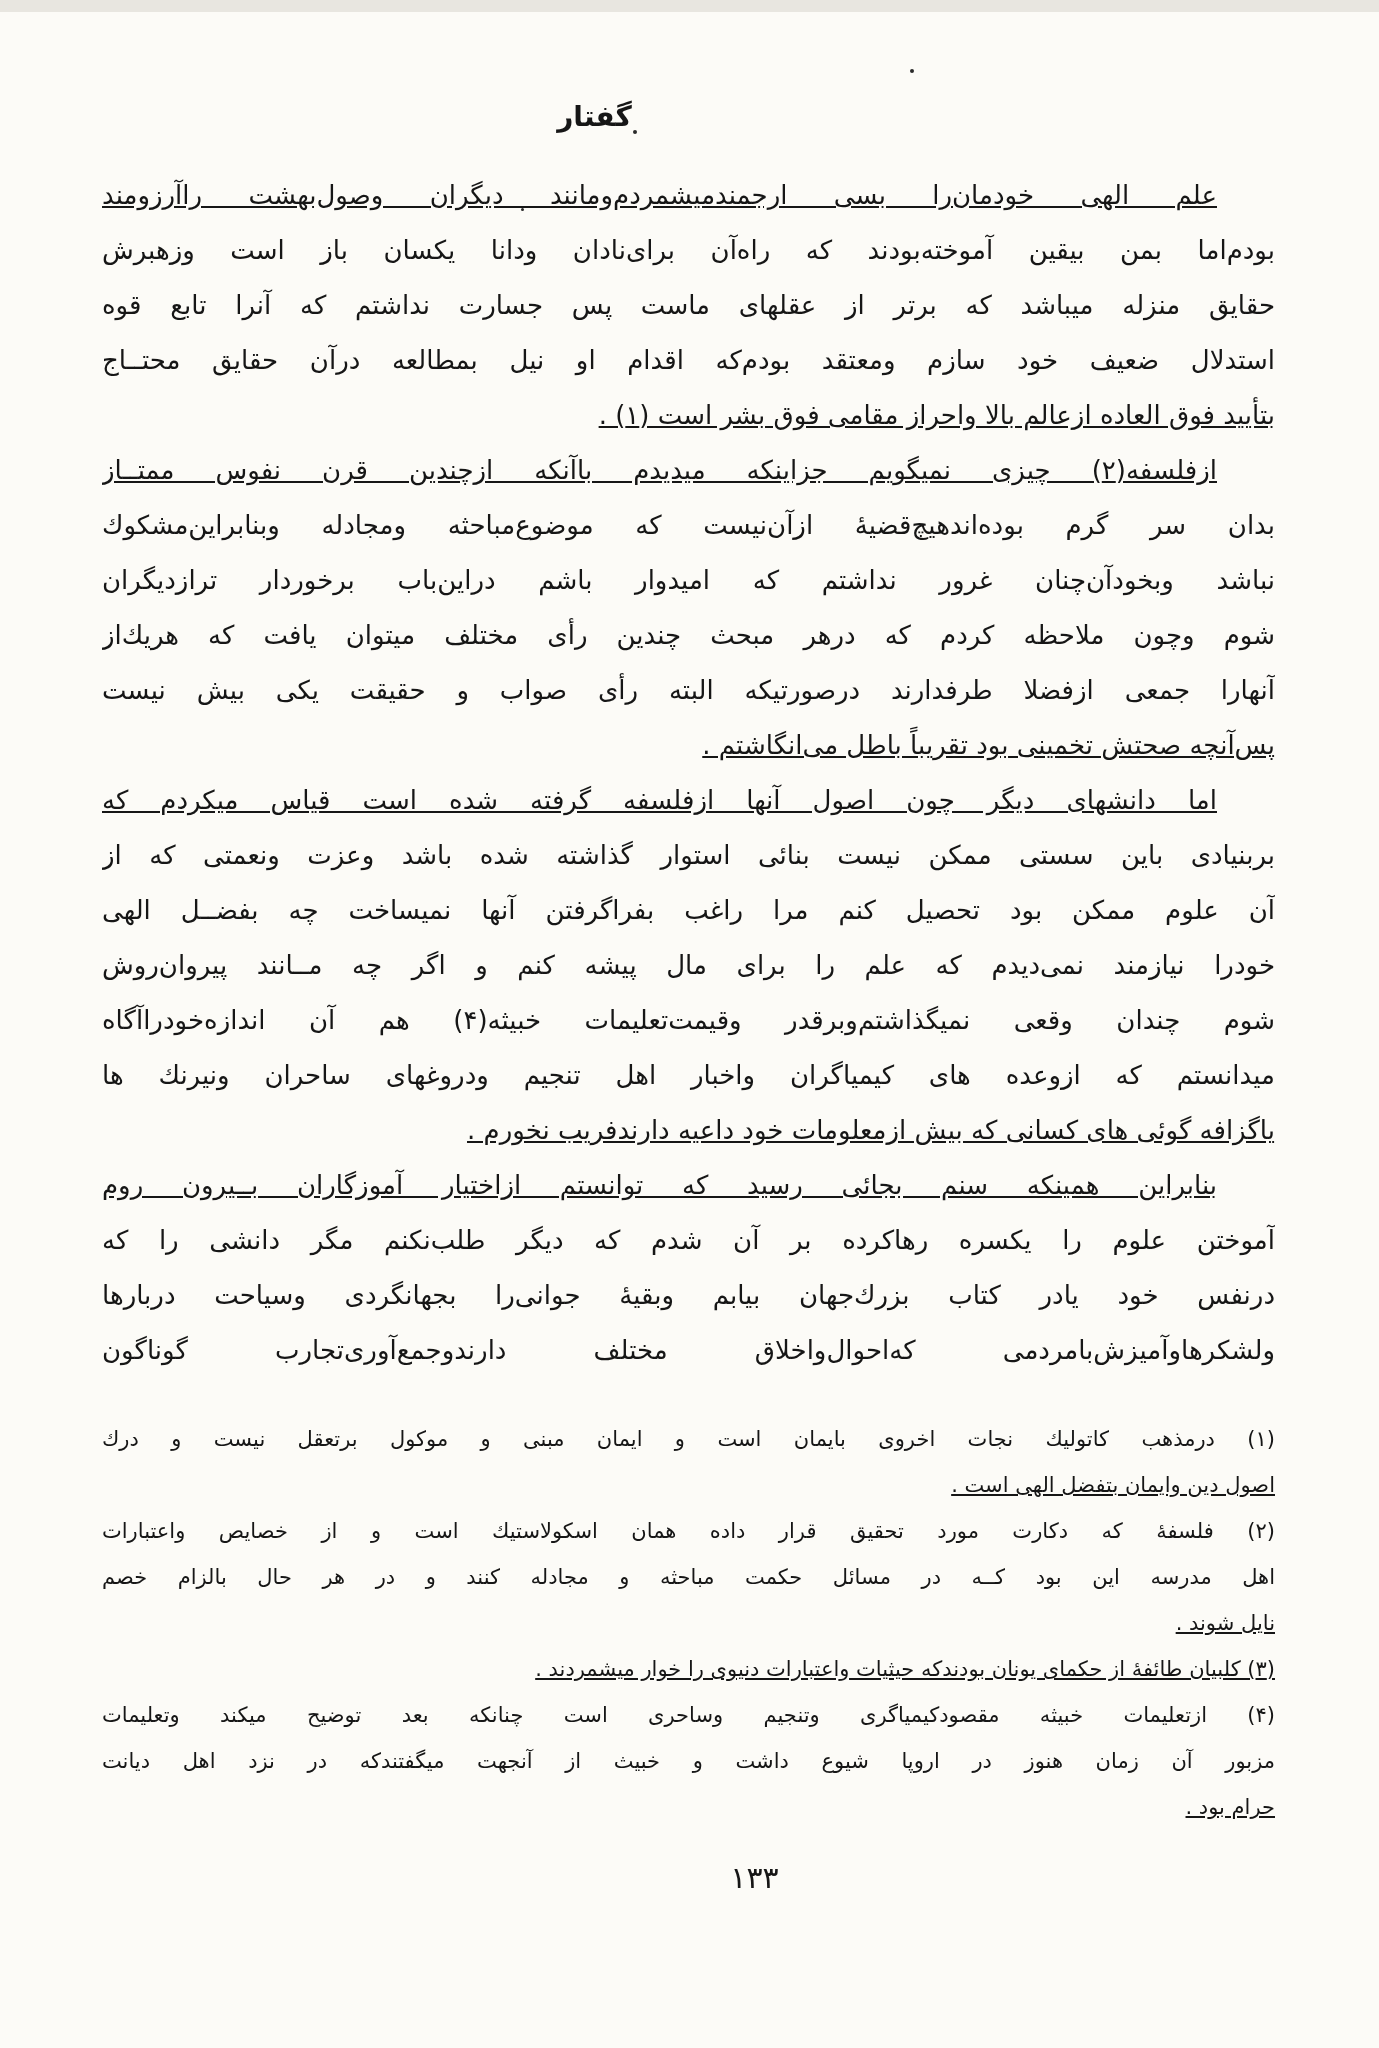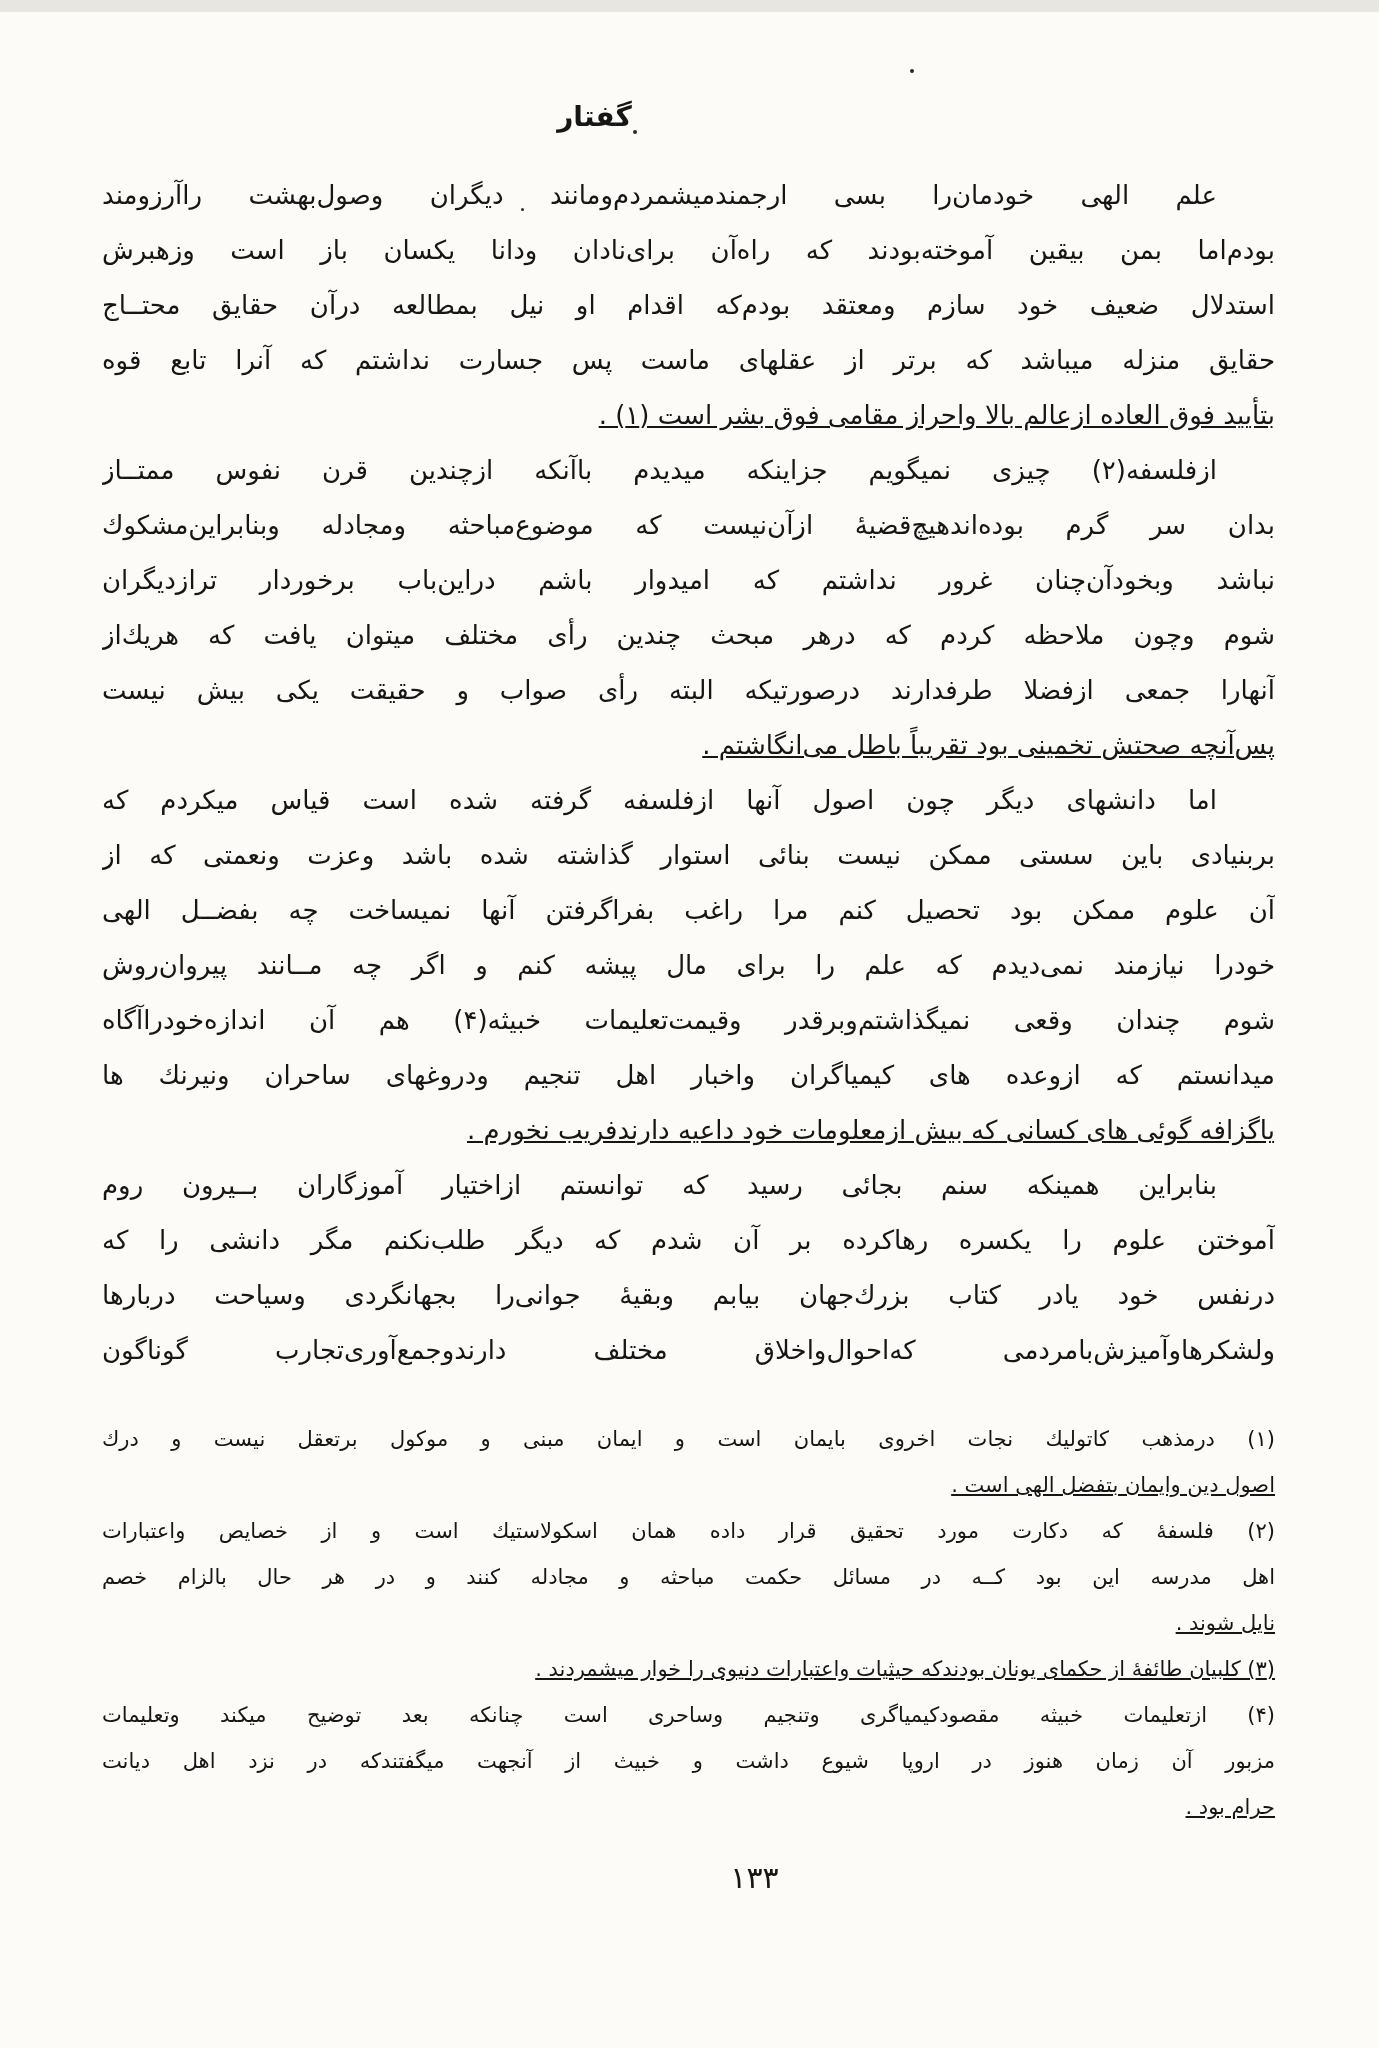--- a/index.html
+++ b/index.html
@@ -38,21 +38,21 @@
   .bline {
     height: 55px;
     line-height: 55px;
     font-size: 26px;
     white-space: nowrap;
     text-align: justify;
     text-align-last: justify;
     overflow: hidden;
   }
   .bline.jfy { white-space: normal; }
-  .pstart { padding-right: 58px; }
+  .pstart { padding-right: 58px; text-decoration: underline; }
   .pend {
     text-align: right;
     text-align-last: right;
     text-decoration: underline;
   }
   .footnotes {
     position: absolute;
     top: 1404px;
     right: 104px;
     left: 102px;
@@ -93,22 +93,22 @@
 
   <div class="page-title">گفتار</div>
 
   <div class="speck" style="top:57px; right:465px; width:4px; height:4px;"></div>
   <div class="speck" style="top:118px; right:742px; width:4px; height:4px;"></div>
   <div class="speck" style="top:196px; right:855px; width:3px; height:3px;"></div>
 
   <div class="body-text">
     <div class="bline jfy pstart">علم الهی خودمان‌را بسی ارجمندمیشمردم‌ومانند دیگران وصول‌بهشت راآرزومند</div>
     <div class="bline jfy">بودم‌اما بمن بیقین آموخته‌بودند که راه‌آن برای‌نادان ودانا یکسان باز است وزهبرش</div>
+    <div class="bline jfy">حقایق منزله میباشد که برتر از عقلهای ماست پس جسارت نداشتم که آنرا تابع قوه</div>
     <div class="bline jfy">استدلال ضعیف خود سازم ومعتقد بودم‌که اقدام او نیل بمطالعه درآن حقایق محتــاج</div>
-    <div class="bline jfy">حقایق منزله میباشد که برتر از عقلهای ماست پس جسارت نداشتم که آنرا تابع قوه</div>
     <div class="bline pend">بتأیید فوق العاده ازعالم بالا واحراز مقامی فوق بشر است (۱) .</div>
     <div class="bline jfy pstart">ازفلسفه(۲) چیزی نمیگویم جزاینکه میدیدم باآنکه ازچندین قرن نفوس ممتــاز</div>
     <div class="bline jfy">بدان سر گرم بوده‌اندهیچ‌قضیهٔ ازآن‌نیست که موضوع‌مباحثه ومجادله وبنابراین‌مشکوك</div>
     <div class="bline jfy">نباشد وبخودآن‌چنان غرور نداشتم که امیدوار باشم دراین‌باب برخوردار ترازدیگران</div>
     <div class="bline jfy">شوم وچون ملاحظه کردم که درهر مبحث چندین رأی مختلف میتوان یافت که هریك‌از</div>
     <div class="bline jfy">آنهارا جمعی ازفضلا طرفدارند درصورتیکه البته رأی صواب و حقیقت یکی بیش نیست</div>
     <div class="bline pend">پس‌آنچه صحتش تخمینی بود تقریباً باطل می‌انگاشتم .</div>
     <div class="bline jfy pstart">اما دانشهای دیگر چون اصول آنها ازفلسفه گرفته شده است قیاس میکردم که</div>
     <div class="bline jfy">بربنیادی باین سستی ممکن نیست بنائی استوار گذاشته شده باشد وعزت ونعمتی که از</div>
     <div class="bline jfy">آن علوم ممکن بود تحصیل کنم مرا راغب بفراگرفتن آنها نمیساخت چه بفضــل الهی</div>

